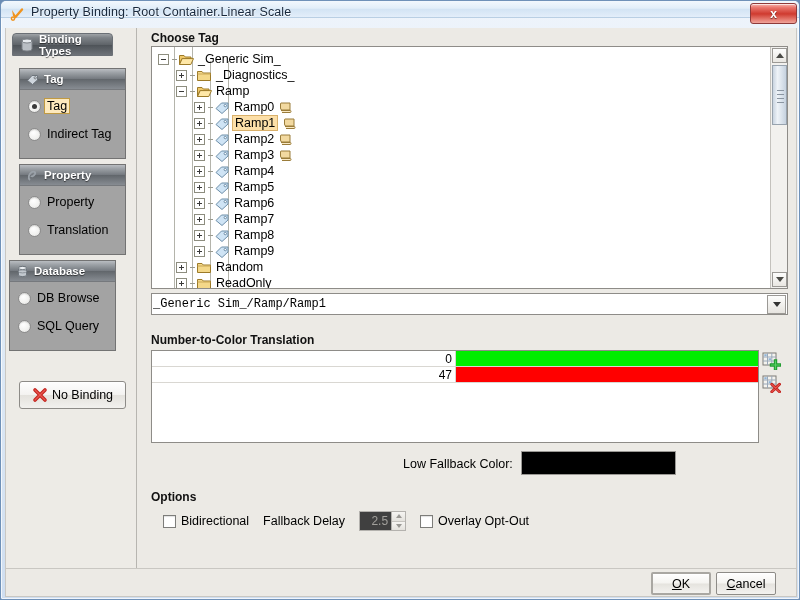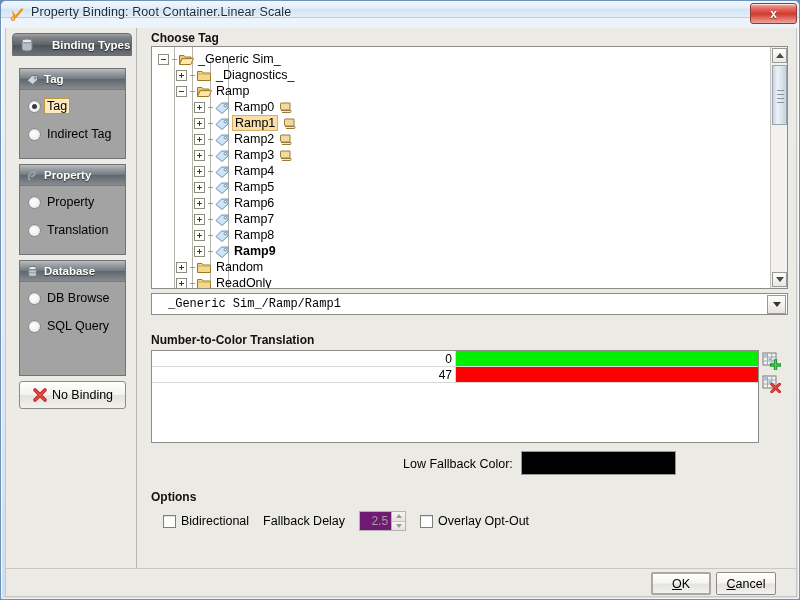--- a/index.html
+++ b/index.html
@@ -163,21 +163,21 @@
     background: linear-gradient(to right,#c9d4e0 0%,#eef3f8 35%,#c6d2df 100%);
     border: 1px solid #98a3ae; cursor: pointer;
   }
   .grip { position: absolute; left: 4px; top: 24px; width: 7px; height: 1px; background: #8a95a1; }
   .path-field {
     position: absolute; left: 13px; top: 265px; width: 637px; height: 22px;
     background: #fff; border: 1px solid #8e8c88;
     display: flex; align-items: center;
   }
   .path-text {
-    flex: 1; padding-left: 16px; font-family: "Liberation Mono", monospace;
+    flex: 1; padding-left: 1px; font-family: "Liberation Mono", monospace;
     font-size: 12px; color: #000; white-space: nowrap; overflow: hidden;
   }
   .path-drop {
     width: 19px; height: 19px; margin-right: 1px; flex: none;
     background: linear-gradient(to bottom,#fdfdfc,#e6e4df);
     border: 1px solid #9b9995;
     display: flex; align-items: center; justify-content: center; cursor: pointer;
   }
   .caret-dn { width: 0; height: 0; border-left: 4px solid transparent; border-right: 4px solid transparent; border-top: 5px solid #333; }
   
@@ -221,21 +221,21 @@
   }
   .opt-row { position: absolute; left: 25px; top: 483px; display: flex; align-items: center; }
   .cb {
     width: 13px; height: 13px; background: #fff; border: 1px solid #7d7d7a;
     box-shadow: inset 0 1px 1px rgba(0,0,0,.12);
     margin-right: 5px; flex: none; cursor: pointer;
   }
   .opt-text { font-size: 12.5px; color: #000; margin-right: 14px; }
   .spinner {
     width: 47px; height: 20px; display: flex; border: 1px solid #b4b2ae;
-    background: #701a75; margin-right: 14px;
+    background: #404040; margin-right: 14px;
   }
   .spin-val {
     flex: 1; display: flex; align-items: center; justify-content: flex-end;
     padding-right: 3px; font-size: 12px; color: #a2a09c;
   }
   .spin-btns { width: 14px; display: flex; flex-direction: column; border-left: 1px solid #b4b2ae; }
   .spin-b {
     flex: 1; display: flex; align-items: center; justify-content: center;
     background: linear-gradient(to bottom,#f6f5f2,#e4e2dd); cursor: pointer;
   }
@@ -274,21 +274,21 @@
     </span>
     <div class="title-text">Property Binding: Root Container.Linear Scale</div>
     <div class="close-btn">
       <div class="close-x">x</div>
     </div>
   </div>
 
   <div class="content">
 
     <div class="sidebar">
-      <div class="panel-head" style="left:6px; top:5px; width:120px;gap:13px;">
+      <div class="panel-head" style="left:6px; top:5px; width:101px;">
         <span class="ph-icon">
           <svg width="14" height="14" viewBox="0 0 14 14">
             <ellipse cx="7" cy="3" rx="5" ry="2" fill="#d7dbdf" stroke="#7c8187"></ellipse>
             <path d="M2 3 v8 a5 2 0 0 0 10 0 V3" fill="#b9bec4" stroke="#7c8187"></path>
             <ellipse cx="7" cy="3" rx="5" ry="2" fill="#e6eaee" stroke="#7c8187"></ellipse>
           </svg>
         </span>
         <span>Binding Types</span>
       </div>
 
@@ -324,21 +324,21 @@
         <div class="radio-row" style="top:30px;">
           <span class="radio"></span>
           <span>Property</span>
         </div>
         <div class="radio-row" style="top:58px;">
           <span class="radio"></span>
           <span>Translation</span>
         </div>
       </div>
 
-      <div class="group" style="left:13px; top:232px; width:107px; height:116px;text-decoration:underline;">
+      <div class="group" style="left:3px; top:232px; width:107px; height:91px;text-decoration:underline;">
         <div class="group-head">
           <span class="gh-icon">
             <svg width="13" height="13" viewBox="0 0 13 13">
               <ellipse cx="6.5" cy="3" rx="4" ry="1.6" fill="#e2e6ea" stroke="#6e757c"></ellipse>
               <path d="M2.5 3 v7 a4 1.6 0 0 0 8 0 V3" fill="#c2c8ce" stroke="#6e757c"></path>
               <ellipse cx="6.5" cy="3" rx="4" ry="1.6" fill="#eef1f4" stroke="#6e757c"></ellipse>
               <ellipse cx="6.5" cy="6.4" rx="4" ry="1.5" fill="none" stroke="#8d949b"></ellipse>
             </svg>
           </span>
           <span>Database</span>
@@ -523,21 +523,21 @@
               <span class="toggle plus"></span>
               <span class="dash"></span>
               <span class="ic">
                 <svg width="15" height="13" viewBox="0 0 15 13">
                   <path d="M1 7.5 L6.5 2 L13 2 L13 7 L7 12.5 Z" fill="#cfe4f5" stroke="#6d8ea8"></path>
                   <circle cx="10.3" cy="4.6" r="1.2" fill="#fff" stroke="#6d8ea8"></circle>
                 </svg>
               </span>
               <span class="tlabel">Ramp8</span>
             </div>
-            <div class="tnode" style="left: 42px; top: 196px; font-weight: bold;">
+            <div class="tnode" style="left: 42px; top: 196px;">
               <span class="toggle plus"></span>
               <span class="dash"></span>
               <span class="ic">
                 <svg width="15" height="13" viewBox="0 0 15 13">
                   <path d="M1 7.5 L6.5 2 L13 2 L13 7 L7 12.5 Z" fill="#cfe4f5" stroke="#6d8ea8"></path>
                   <circle cx="10.3" cy="4.6" r="1.2" fill="#fff" stroke="#6d8ea8"></circle>
                 </svg>
               </span>
               <span class="tlabel">Ramp9</span>
             </div>

